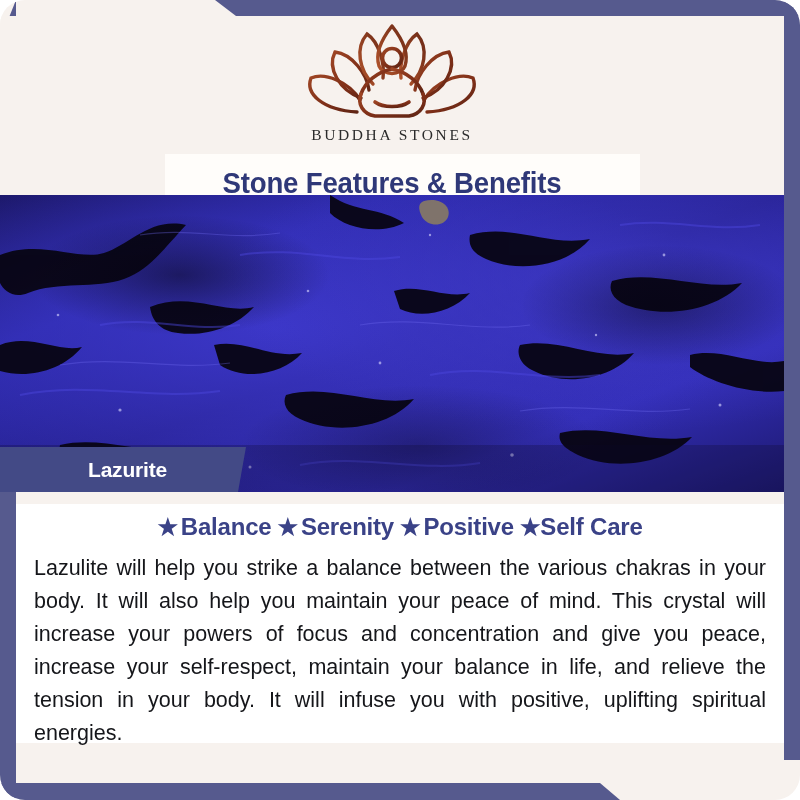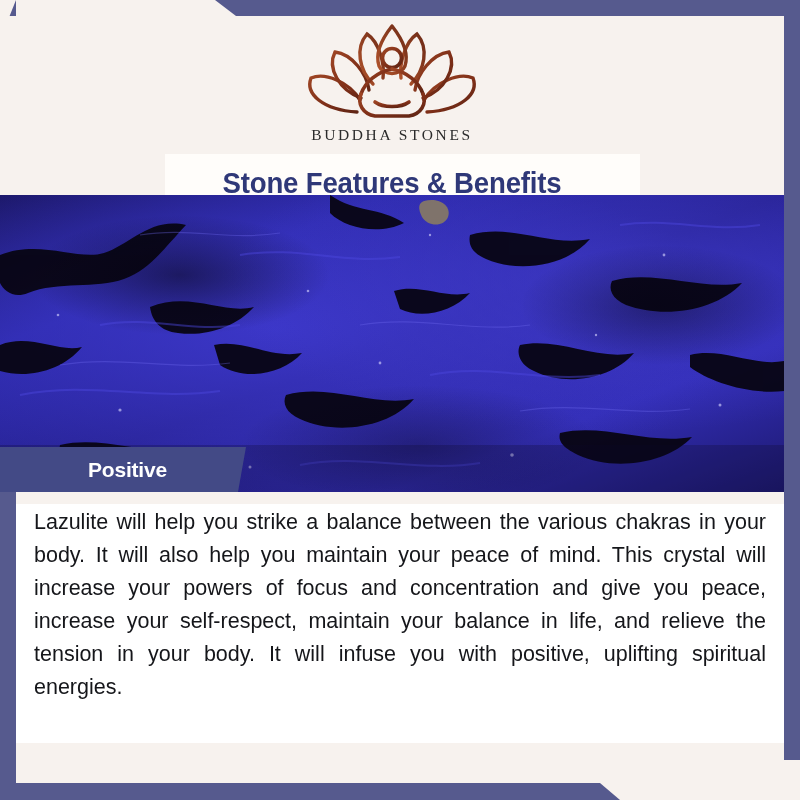--- a/index.html
+++ b/index.html
@@ -7,20 +7,21 @@
     width:800px; height:800px;
     font-family:"Liberation Sans", sans-serif;
     background:#ffffff;
     overflow:hidden;
   }
   #poster {
     position:relative;
     width:800px; height:800px;
     background:#f7f2ee;
     overflow:hidden;
+    border-radius:25px;
   }
 
   
   .band {
     position:absolute;
     background:#565a8e;
   }
   #band-top {
     top:0; left:0; width:800px; height:16px;
     clip-path:polygon(215px 0, 800px 0, 800px 16px, 236px 16px);
@@ -286,24 +287,30 @@
           <circle cx="596" cy="140" r="1.2"></circle>
       </g>
 
       <path d="M424 6 C 438 2, 452 10, 448 22 C 444 32, 428 32, 422 22 C 418 14, 418 8, 424 6 Z" fill="#8d7f5e" opacity="0.85"></path>
 
       <rect x="0" y="250" width="784" height="47" fill="#0a0726" opacity="0.25"></rect>
     </svg>
   </div>
 
   <div id="name-banner">
-    <span id="stone-name">Positive</span>
+    <span id="stone-name">Lazurite</span>
   </div>
 
   <div id="cream-gap"></div>
 
   <div id="content">
 
+    <div id="keywords">
+      <span class="kw"><span class="star">★</span><span>Balance</span></span>
+      <span class="kw"><span class="star">★</span><span>Serenity</span></span>
+      <span class="kw"><span class="star">★</span><span>Positive</span></span>
+      <span class="kw tight"><span class="star" style="margin-right:0">★</span><span>Self Care</span></span>
+    </div>
 
     <p id="body-text">Lazulite will help you strike a balance between the various chakras in your body. It will also help you maintain your peace of mind. This crystal will increase your powers of focus and concentration and give you peace, increase your self-respect, maintain your balance in life, and relieve the tension in your body. It will infuse you with positive, uplifting spiritual energies.</p>
   </div>
 
 </div>
 
 </body></html>

